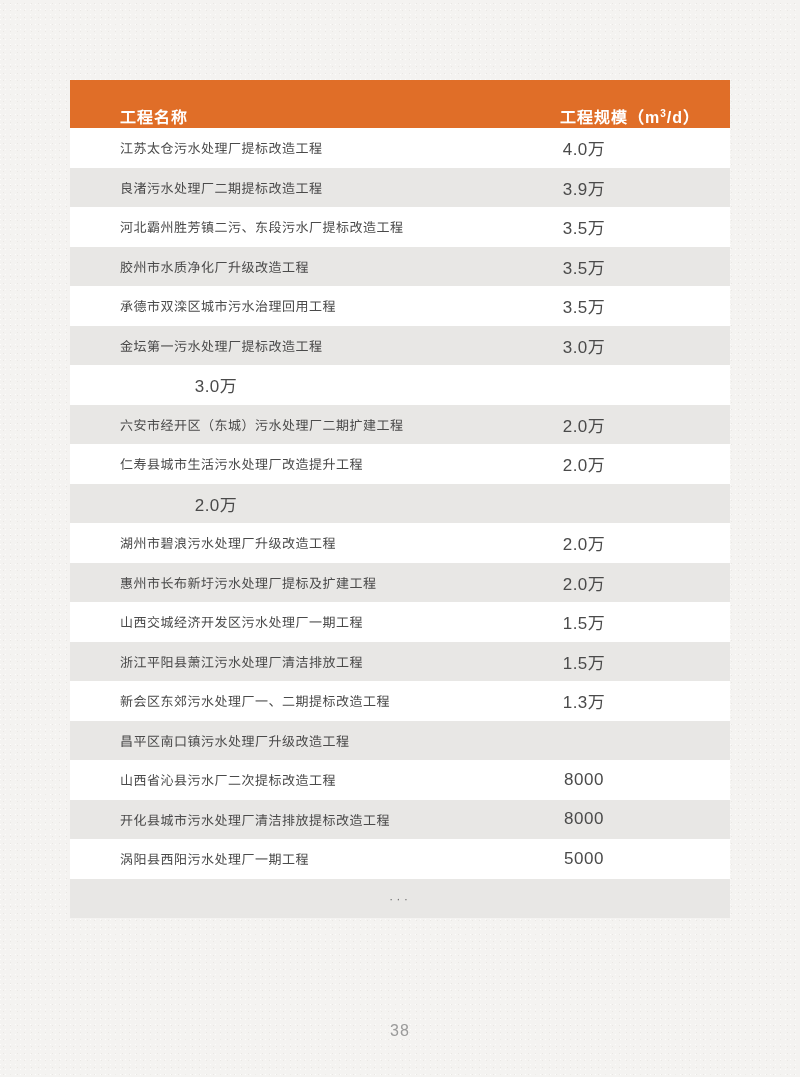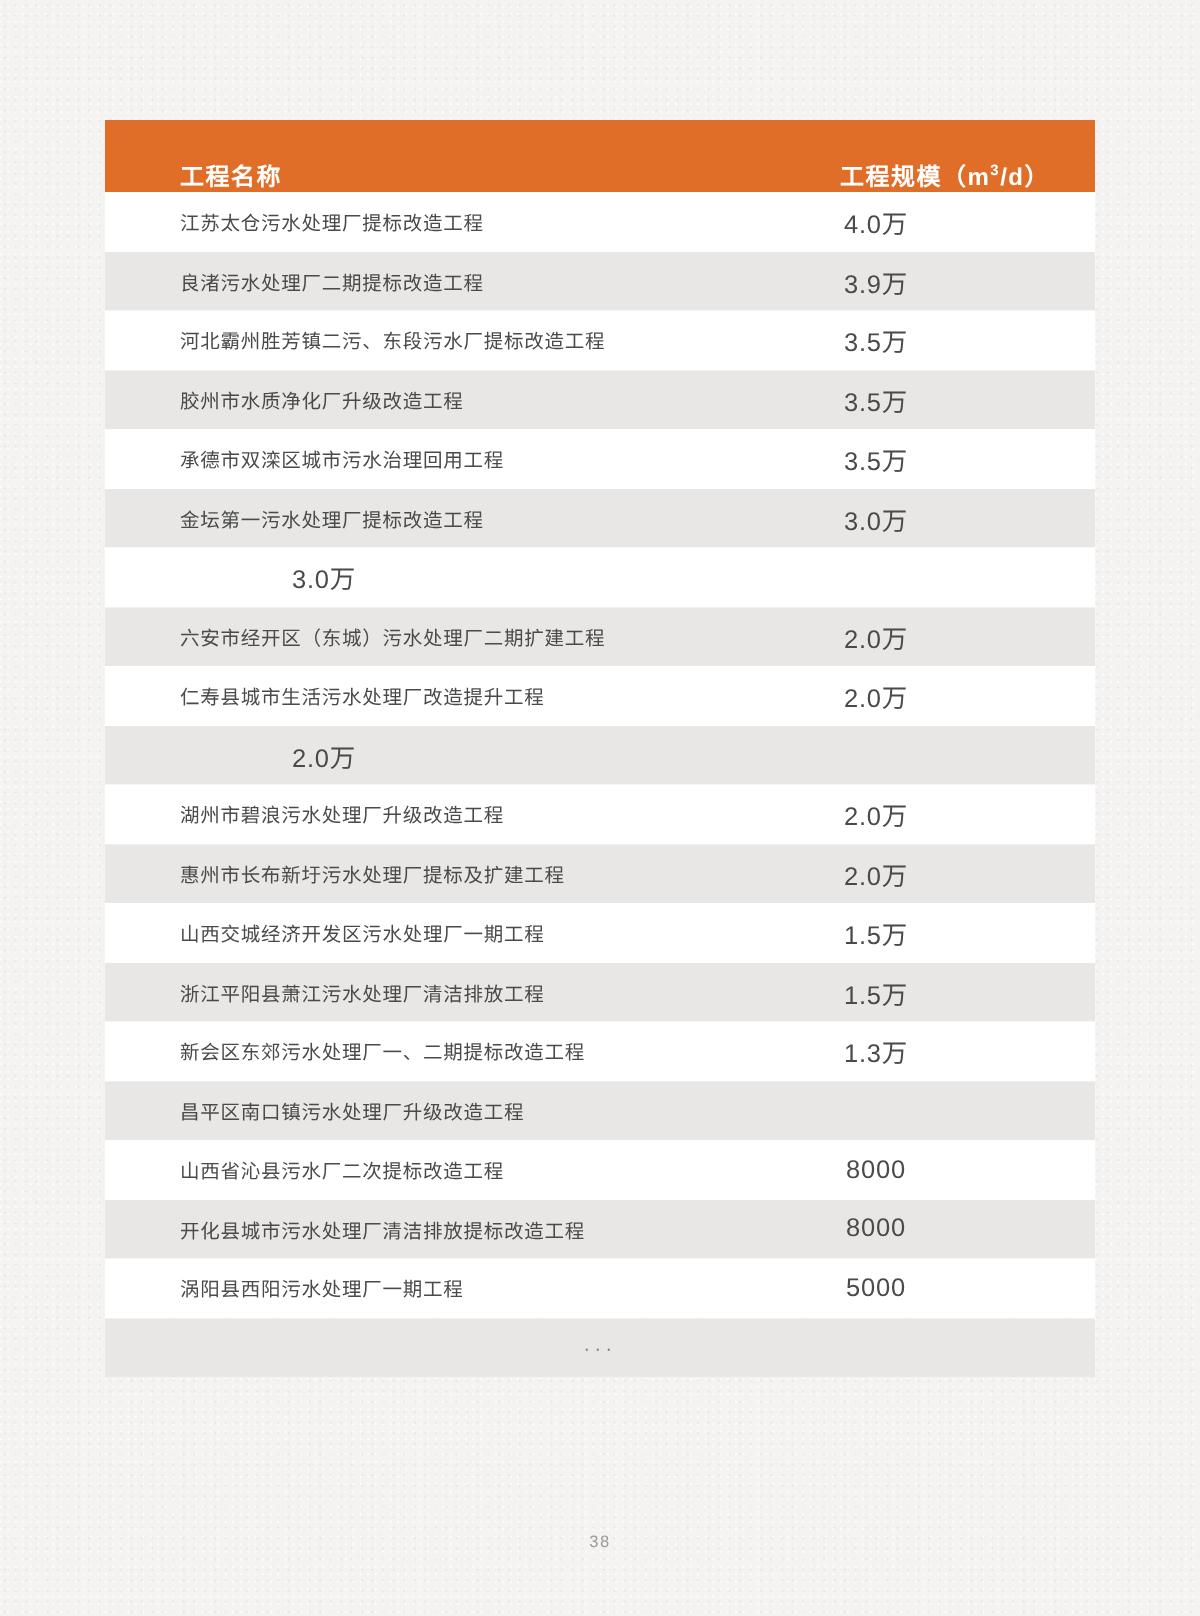--- a/index.html
+++ b/index.html
@@ -83,21 +83,21 @@
     color: #787878;
     font-size: 13px;
     letter-spacing: 3px;
   }
   .page-footer {
     position: absolute;
     left: 0; right: 0;
     top: 1022px;
     text-align: center;
     color: var(--page-number);
-    font-size: 11px;
+    font-size: 16px;
     letter-spacing: 1px;
   }
 </style>
 </head>
 <body>
 
 <div class="table-card">
   <div class="thead">
     <div class="h-name">工程名称</div>
     <div class="h-scale"><span>工程规模（m</span><sup>3</sup><span>/d）</span></div>

